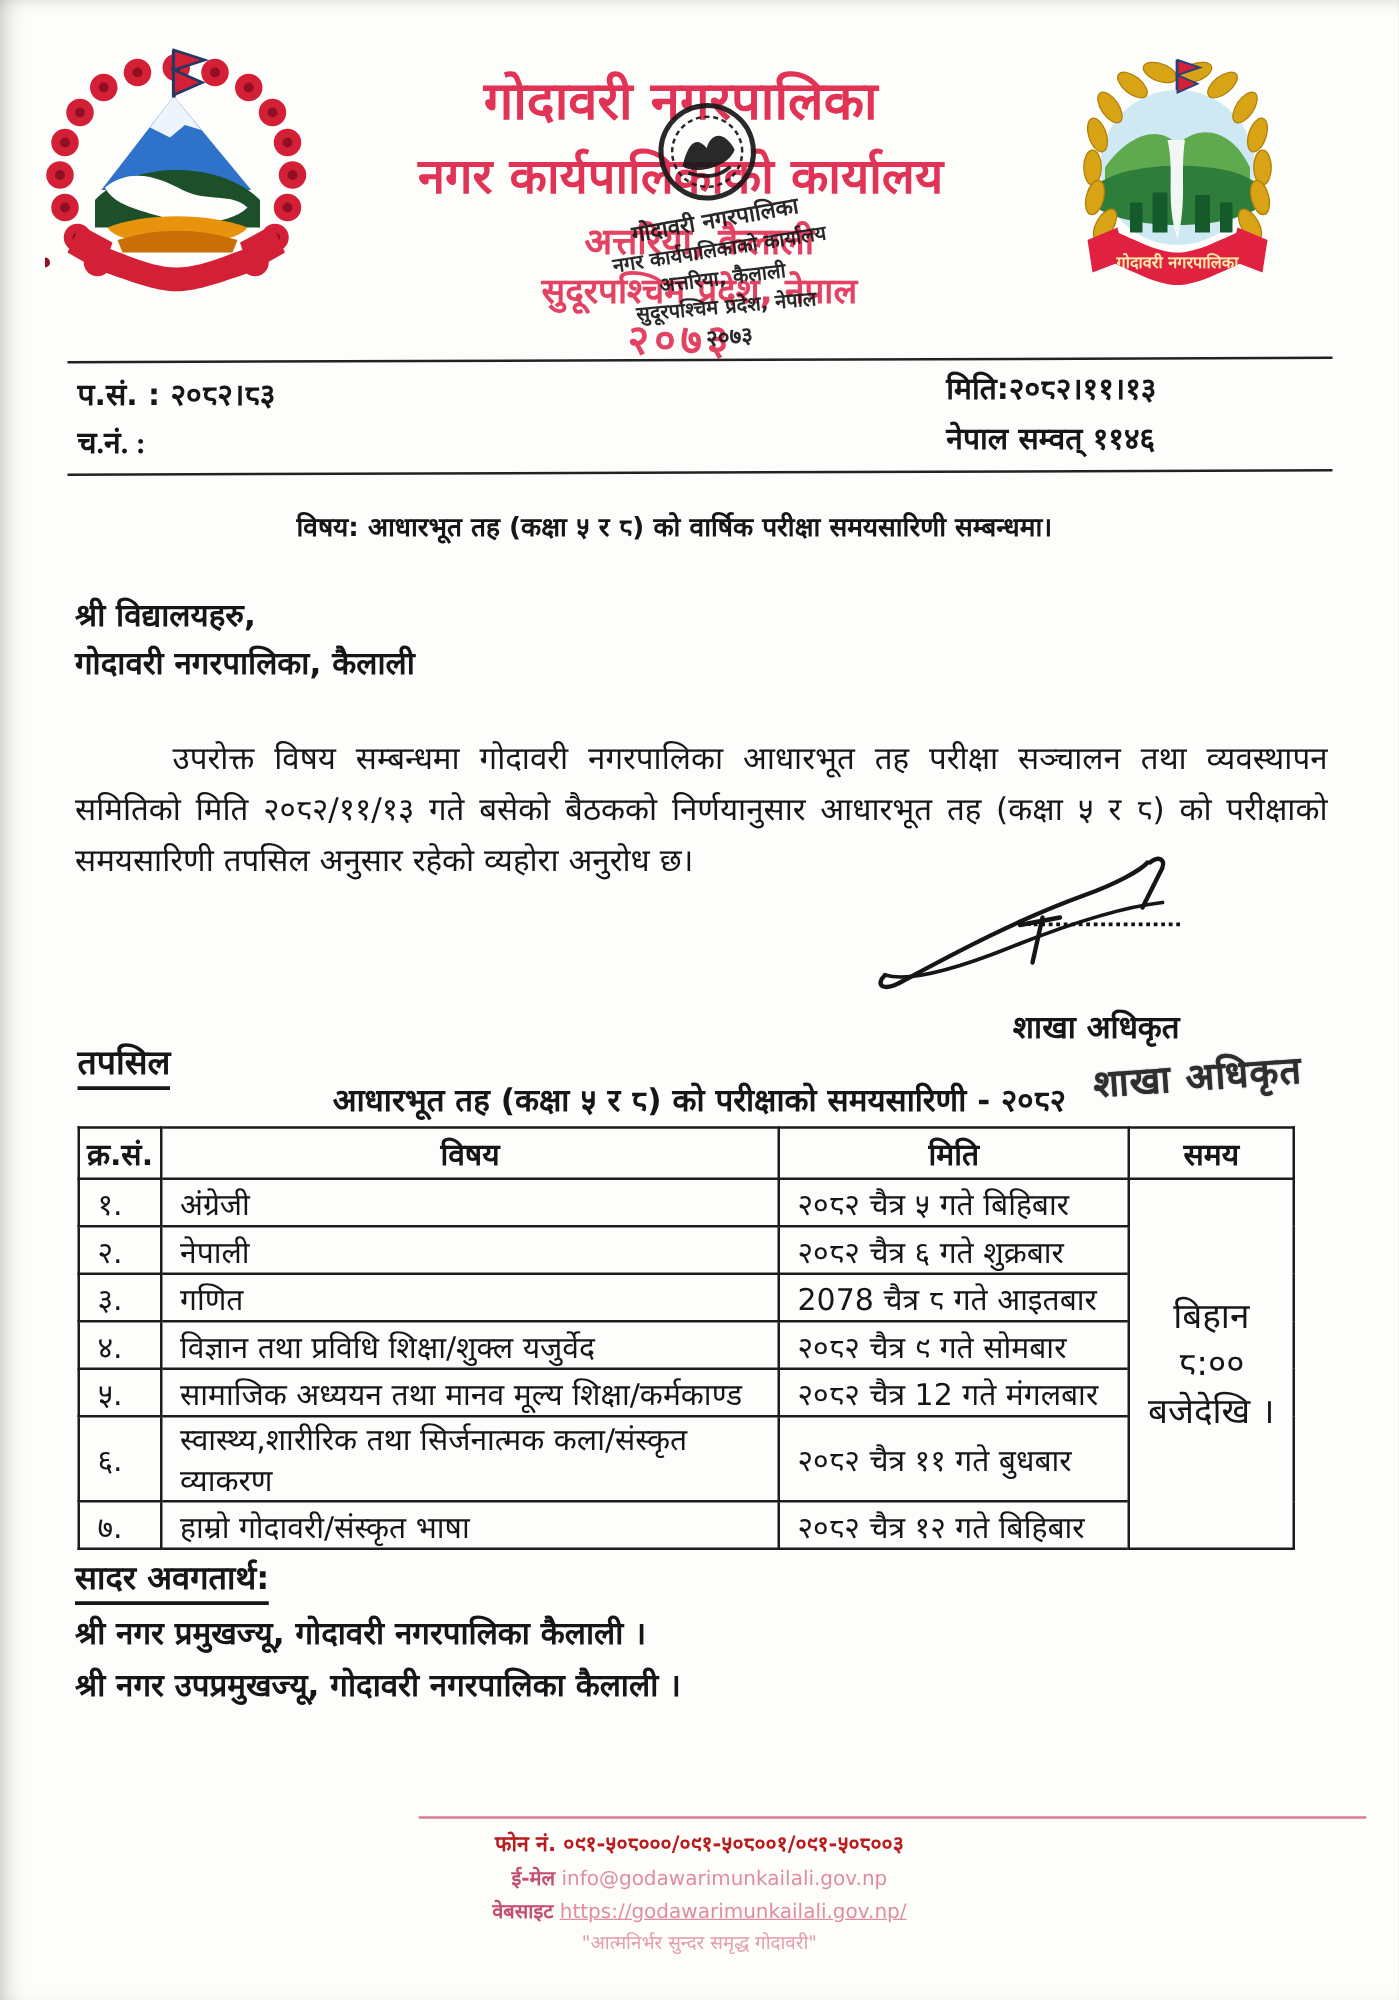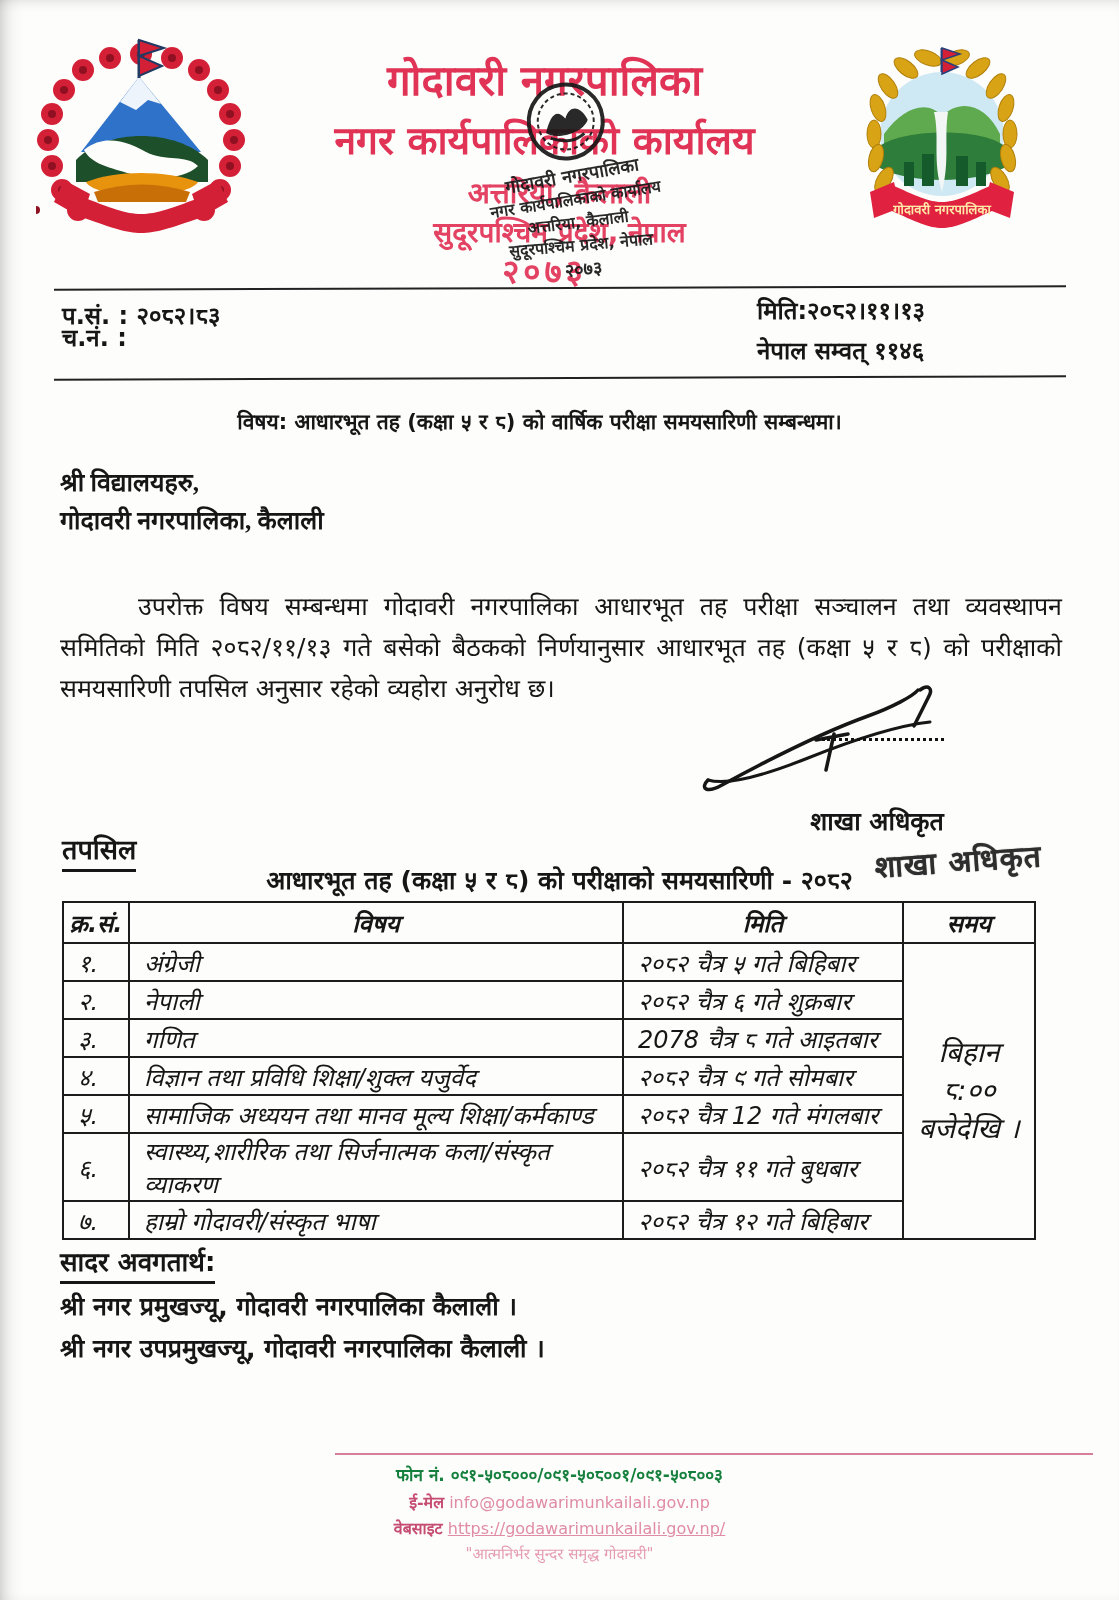--- a/index.html
+++ b/index.html
@@ -34,64 +34,64 @@
   .stamp .s3 { font-size:16px; font-weight:bold; }
   .stamp .s4 { font-size:16px; font-weight:bold; transform:rotate(2deg); }
   .stamp .s5 { font-size:18px; font-weight:bold; transform:rotate(2deg); }
 
   
   .rule { left:54px; width:1012px; height:0; border-top:2.5px solid #222; }
   .rule.r1 { top:287px; transform:rotate(-0.2deg); }
   .rule.r2 { top:377px; transform:rotate(-0.2deg); }
   .meta { font-size:24px; font-weight:600; }
   .m-ref  { left:62px;  top:298px; }
-  .m-cha  { left:62px;  top:320px; }
+  .m-cha  { left:62px;  top:336px;font-family:Liberation Serif, serif; }
   .m-date { left:757px; top:293px; }
   .m-sam  { left:757px; top:333px; }
 
   
   .subject { left:0; right:40px; top:407px; text-align:center; font-size:21px; font-weight:bold; }
-  .addressee { left:60px; top:464px; font-size:25px; font-weight:600; line-height:38px;font-family:Liberation Serif, serif; }
+  .addressee { left:60px; top:474px; font-size:25px; font-weight:600; line-height:38px; }
   .body-par {
     left:60px; width:1002px; top:586px; font-size:25px; font-weight:500;
     line-height:41px; text-align:justify; text-indent:78px;
   }
 
   
   .sig-svg { left:698px; top:682px; width:255px; height:110px; }
   .sig-dots { left:822px; top:738px; width:122px; border-bottom:3.5px dotted #111; }
   .sig-name { left:742px; top:766px; width:270px; text-align:center; font-size:25px; font-weight:600; }
   .sig-post { left:742px; top:803px; width:270px; text-align:center; font-size:25px; font-weight:600; }
   .sig-stamp {
     left:848px; top:840px; width:220px; text-align:center;
     font-size:30px; font-weight:bold; color:#2e2e2e; transform:rotate(-4deg);
     text-shadow:0 0 1px #555; letter-spacing:1px; white-space:nowrap;
   }
 
   
   .tapasil { left:62px; top:830px; font-size:27px; font-weight:bold; border-bottom:3px solid #161616; padding-bottom:2px; }
   .table-title { left:0; right:0; top:862px; text-align:center; font-size:25px; font-weight:bold; }
-  table.sched { left:62px; top:901px; position:absolute; border-collapse:collapse; table-layout:fixed; width:972px;font-style:italic; }
+  table.sched { left:62px; top:901px; position:absolute; border-collapse:collapse; table-layout:fixed; width:972px; }
   table.sched th, table.sched td { border:2.5px solid #1c1c1c; font-size:24px; }
   table.sched th { height:41px; font-weight:bold; text-align:center; }
   table.sched td { height:38px; font-weight:500; padding-left:14px; }
   table.sched col.c1 { width:66px; }
   table.sched col.c2 { width:494px; }
   table.sched col.c3 { width:280px; }
   table.sched col.c4 { width:132px; }
   table.sched td.time-cell { text-align:center; padding:0 8px; font-size:28px; line-height:38px; }
 
   
   .cc-head { left:60px; top:1243px; font-size:26px; font-weight:bold; border-bottom:3px solid #161616; padding-bottom:2px; }
   .cc-1 { left:60px; top:1288px; font-size:25px; font-weight:600; }
   .cc-2 { left:60px; top:1330px; font-size:25px; font-weight:600; }
 
   
   .f-rule { left:335px; top:1453px; width:758px; height:2px; background:#d77e98; }
-  .f-phone { left:0; right:0; top:1463px; text-align:center; font-size:17px; font-weight:bold; color:#15803d; }
+  .f-phone { left:0; right:0; top:1463px; text-align:center; font-size:17px; font-weight:bold; color:#b91c1c; }
   .f-email { left:0; right:0; top:1491px; text-align:center; font-size:16px; color:#e08ca5; }
   .f-email b, .f-web b { color:#c64d72; font-weight:bold; }
   .f-web { left:0; right:0; top:1517px; text-align:center; font-size:16px; color:#e08ca5; }
   .f-web span.link { text-decoration:underline; }
   .f-slogan { left:0; right:0; top:1543px; text-align:center; font-size:15px; color:#e59cb1; }
 </style>
 </head>
 <body>
 
 <div class="page">

